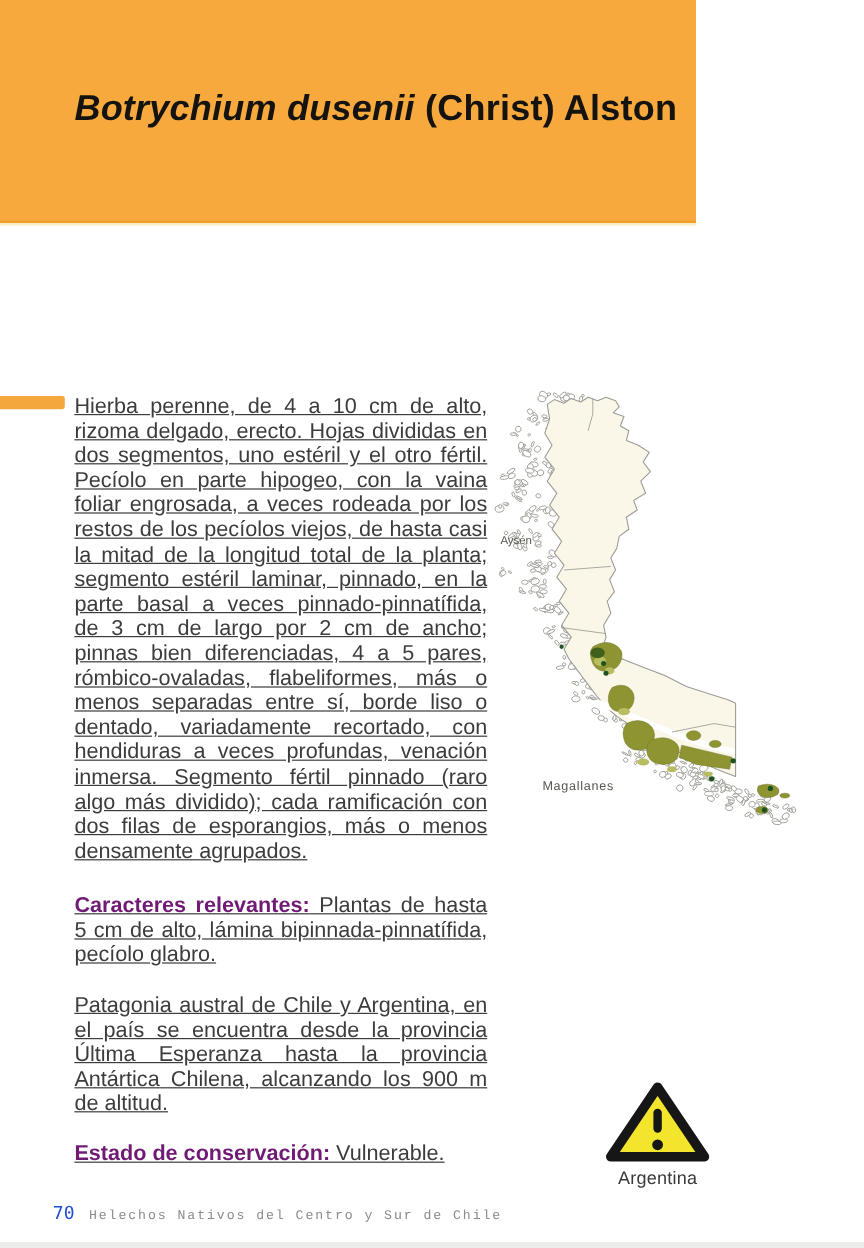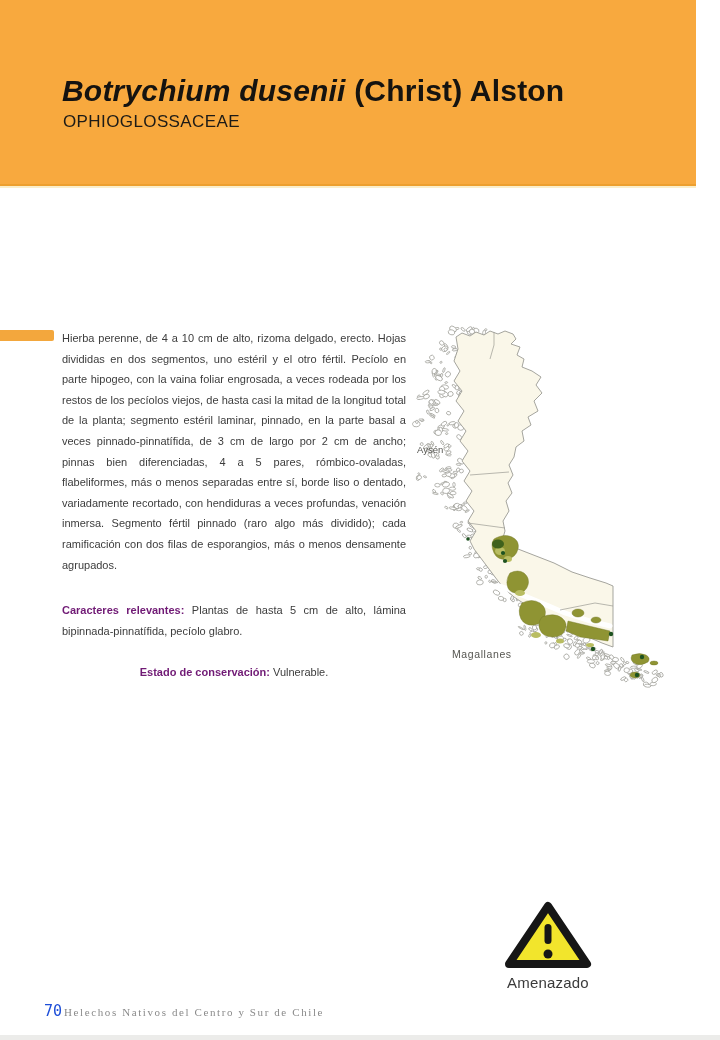--- a/index.html
+++ b/index.html
@@ -6,21 +6,21 @@
   html,body { width:720px; height:1040px; }
   body {
     position:relative;
     background:#ffffff;
     font-family:"Liberation Sans", sans-serif;
     overflow:hidden;
   }
 
   
   .band {
-    position:absolute; left:0; top:0; width:696px; height:186px;
+    position:absolute; left:0; top:0; width:580px; height:186px;
     background:#F8A93E;
     border-bottom:2px solid #ED9F2E;
   }
   .band::after {
     content:""; position:absolute; left:0; bottom:-4px; width:100%; height:2px;
     background:#FAEECB;
   }
   .band h1 {
     position:absolute; left:62px; top:74px;
     font-size:30px; line-height:34px; font-weight:bold; color:#151310;
@@ -34,25 +34,26 @@
 
   
   .marker-bar {
     position:absolute; left:0; top:330px; width:54px; height:11px;
     background:#F3A73D; border-radius:0 2px 2px 0;
   }
 
   
   .bodycol {
     position:absolute; left:62px; top:328px; width:344px;
-    color:#3C3C3C; font-size:11px; line-height:20.6px;
+    color:#3C3C3C; font-size:18px; line-height:20.6px;
     text-align:justify;
+    text-decoration:underline;
   }
   .bodycol p + p { margin-top:25px; }
-  .bodycol p.tight { margin-top:21px;text-align:center; }
+  .bodycol p.tight { margin-top:21px; }
   .bodycol b { color:#701a75; }
   .status-line { text-align:left; }
 
   
   .map {
     position:absolute; left:410px; top:325px; width:310px; height:410px;
   }
   .map svg { width:100%; height:100%; display:block; }
   #islands ellipse { fill:#ffffff; stroke:#9B9B94; stroke-width:0.7; }
   .map text {
@@ -73,43 +74,43 @@
   
   .footer {
     position:absolute; left:44px; top:1002px; height:20px;
     display:flex; align-items:baseline;
   }
   .footer .pagenum {
     font-family:"DejaVu Sans Mono", monospace;
     font-size:15px; color:#1d4ed8;
   }
   .footer .booktitle {
-    margin-left:2px;
-    font-family:Liberation Serif, serif;
+    margin-left:12px;
+    font-family:Liberation Mono, monospace;
     font-size:11px; color:#8A8A8A; letter-spacing:1.6px;
   }
 
   .page-edge {
     position:absolute; left:0; bottom:0; width:720px; height:5px;
     background:#ECECEA;
   }
 </style>
 </head>
 <body>
 
 <div class="band">
   <h1><span class="sci">Botrychium dusenii</span><span> (Christ) Alston</span></h1>
-  <div class="family">OPHIOGLOSSACEAE</div>
 </div>
 
 <div class="marker-bar"></div>
 
 <div class="bodycol">
   <p>Hierba perenne, de 4 a 10 cm de alto, rizoma delgado, erecto. Hojas divididas en dos segmentos, uno estéril y el otro fértil. Pecíolo en parte hipogeo, con la vaina foliar engrosada, a veces rodeada por los restos de los pecíolos viejos, de hasta casi la mitad de la longitud total de la planta; segmento estéril laminar, pinnado, en la parte basal a veces pinnado-pinnatífida, de 3 cm de largo por 2 cm de ancho; pinnas bien diferenciadas, 4 a 5 pares, rómbico-ovaladas, flabeliformes, más o menos separadas entre sí, borde liso o dentado, variadamente recortado, con hendiduras a veces profundas, venación inmersa. Segmento fértil pinnado (raro algo más dividido); cada ramificación con dos filas de esporangios, más o menos densamente agrupados.</p>
   <p><b>Caracteres relevantes:</b><span> Plantas de hasta 5 cm de alto, lámina bipinnada-pinnatífida, pecíolo glabro.</span></p>
+  <p class="tight">Patagonia austral de Chile y Argentina, en el país se encuentra desde la provincia Última Esperanza hasta la provincia Antártica Chilena, alcanzando los 900 m de altitud.</p>
   <p class="tight status-line"><b>Estado de conservación:</b><span> Vulnerable.</span></p>
 </div>
 
 <div class="map">
   <svg viewBox="0 0 310 410" xmlns="http://www.w3.org/2000/svg">
 
     <g id="islands">
         <ellipse cx="46.6" cy="3.7" rx="2.5" ry="1.1" transform="rotate(-11 46.6 3.7)"></ellipse>
         <ellipse cx="41.6" cy="6.6" rx="1.2" ry="2.5" transform="rotate(44 41.6 6.6)"></ellipse>
         <ellipse cx="59.8" cy="7.0" rx="2.7" ry="2.5" transform="rotate(8 59.8 7.0)"></ellipse>
@@ -520,21 +521,21 @@
     <text x="42" y="333" font-size="10.5" letter-spacing="0.6">Magallanes</text>
   </svg>
 </div>
 
 <div class="status-box">
   <svg viewBox="0 0 90 70" xmlns="http://www.w3.org/2000/svg">
     <path d="M45,6 L84,64 L6,64 Z" stroke="#161616" stroke-width="8" stroke-linejoin="round" fill="#F2E52C"></path>
     <rect x="41.5" y="24" width="7" height="20" rx="3.5" fill="#161616"></rect>
     <circle cx="45" cy="54" r="4.5" fill="#161616"></circle>
   </svg>
-  <div class="caption">Amenazado</div>
+  <div class="caption">Argentina</div>
 </div>
 
 <div class="footer">
   <span class="pagenum">70</span>
   <span class="booktitle">Helechos Nativos del Centro y Sur de Chile</span>
 </div>
 
 <div class="page-edge"></div>
 
 </body></html>

